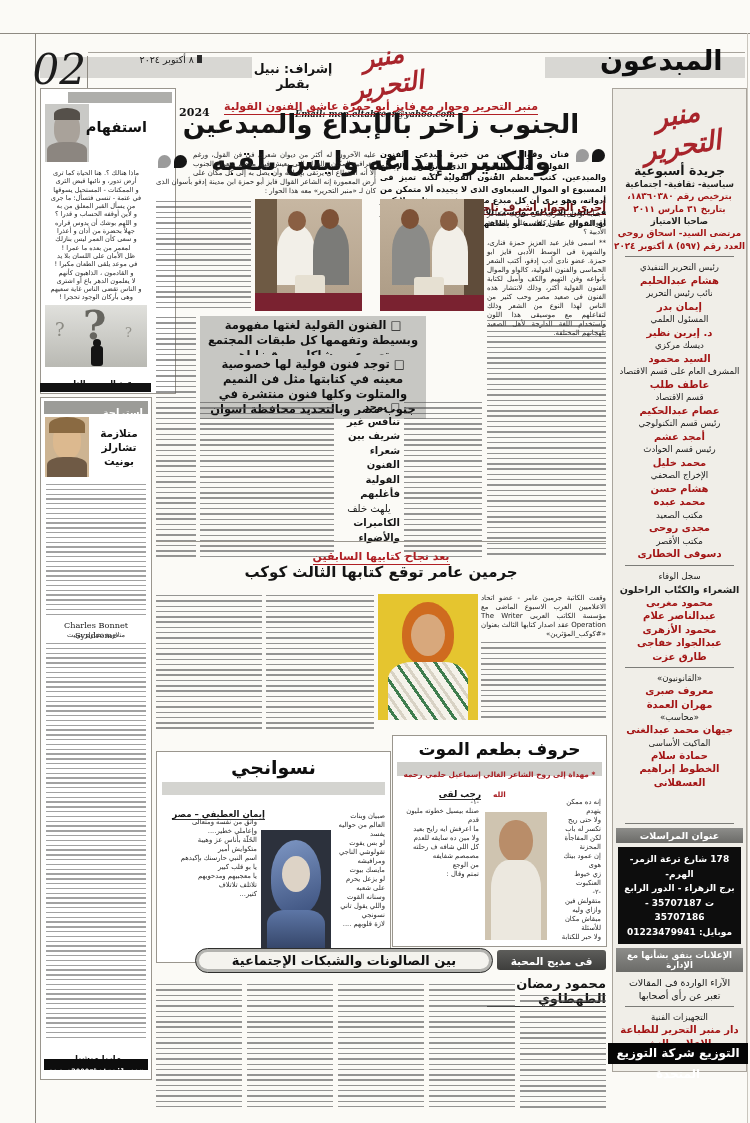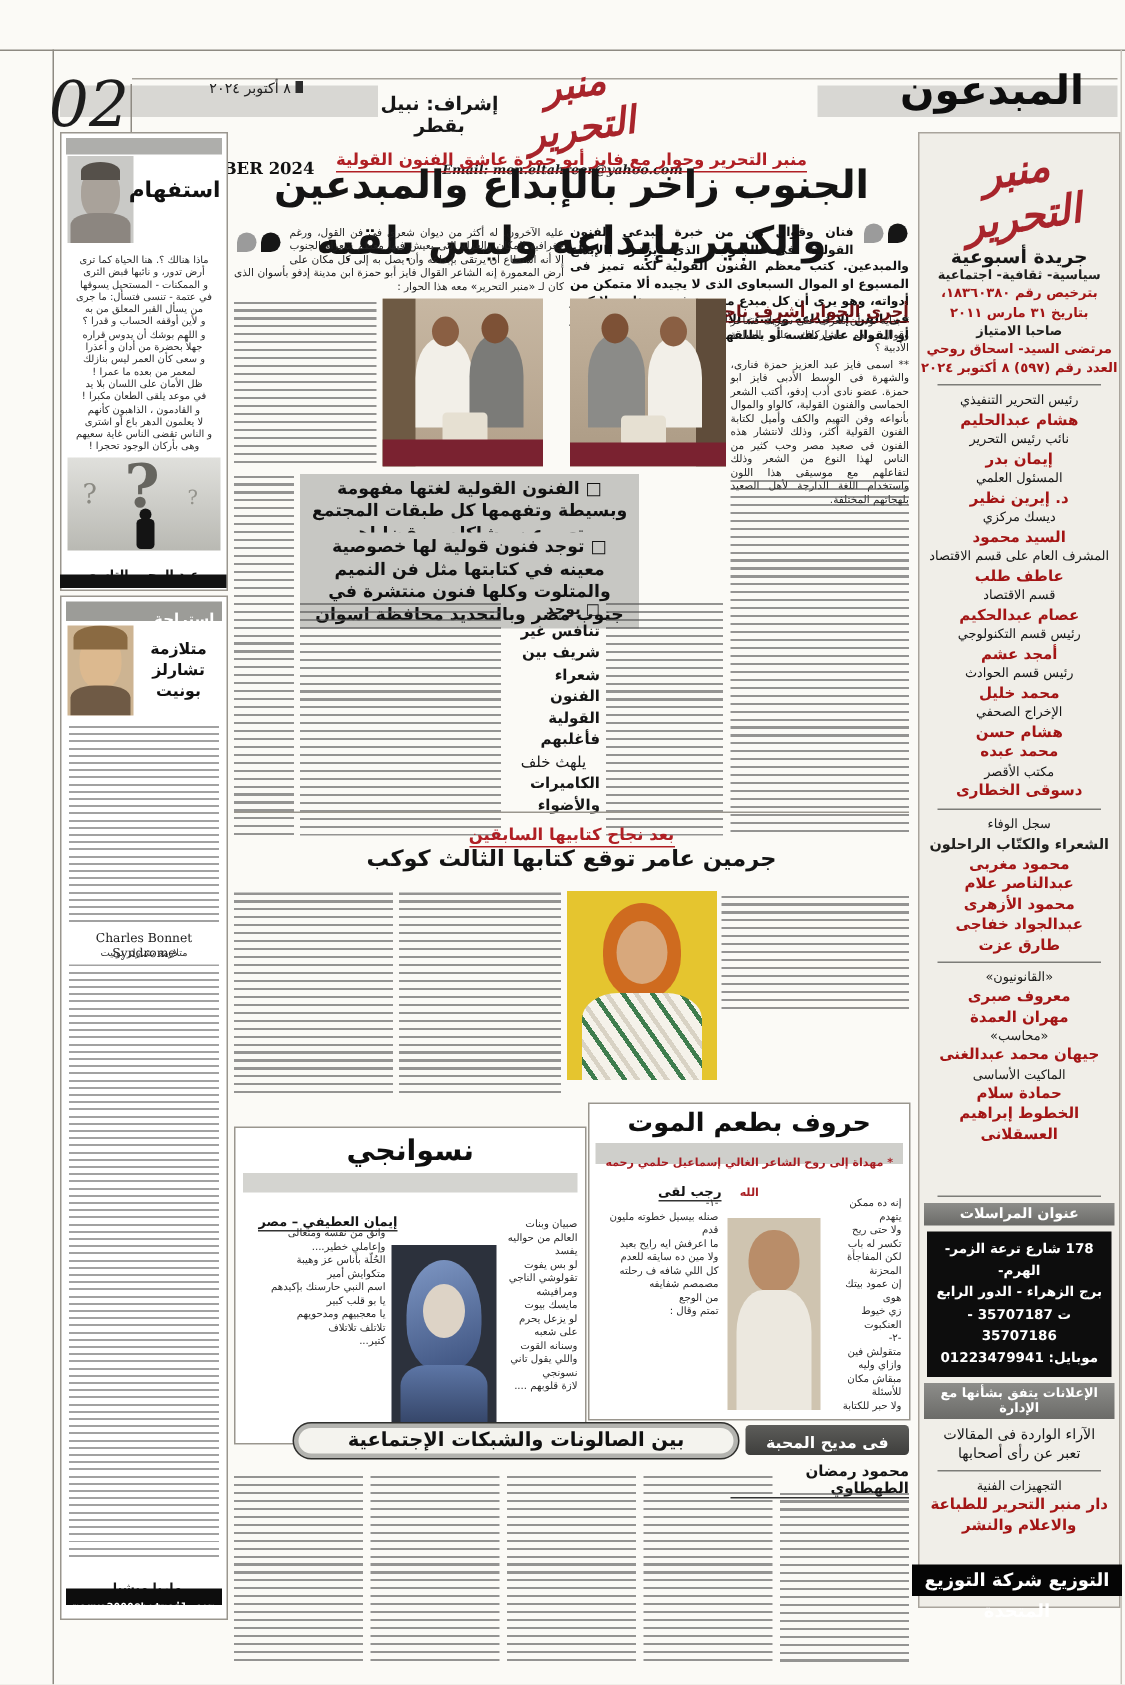--- a/index.html
+++ b/index.html
@@ -120,20 +120,24 @@
       </div>
         <div>
         <div class="r-role">الإخراج الصحفي</div>
         <div class="r-name">هشام حسن</div>
       </div>
         <div>
         <div class="r-role"></div>
         <div class="r-name">محمد عبده</div>
       </div>
         <div>
+        <div class="r-role">مكتب الصعيد</div>
+        <div class="r-name">مجدى روحى</div>
+      </div>
+        <div>
         <div class="r-role">مكتب الأقصر</div>
         <div class="r-name">دسوقى الخطارى</div>
       </div>
       </div>
     <hr class="r-hr">
     <div class="r-sm">سجل الوفاء</div>
     <div class="r-sm bold" style="font-size:9.6px;margin-top:2px;">الشعراء والكتّاب الراحلون</div>
     <div>
         <div class="r-name">محمود مغربى</div>
         <div class="r-name">عبدالناصر علام</div>
@@ -166,21 +170,21 @@
       <div>الآراء الواردة فى المقالات</div>
       <div>تعبر عن رأى أصحابها</div>
     </div>
     <hr class="r-hr">
     <div class="r-sm">التجهيزات الفنية</div>
     <div class="r-name">دار منبر التحرير للطباعة</div>
     <div class="r-name">والاعلام والنشر</div>
   </div>
   <div class="abs banner-black" style="left:608px;top:1043px;width:140px;height:21px;">التوزيع شركة التوزيع المتحدة</div>
 
-  <div class="abs lbox" style="left:40px;top:88px;width:110px;height:304px;" dir="rtl">
+  <div class="abs lbox" style="left:40px;top:88px;width:110px;height:304px;padding-left:24px;" dir="rtl">
     <div class="lband" style="margin:3px;"></div>
     <div class="photo" style="left:4px;top:15px;width:44px;height:58px;background:#c9c9c6;">
       <div style="position:absolute;left:9px;top:8px;width:26px;height:34px;border-radius:45%;background:#a9a29a;"></div>
       <div style="position:absolute;left:9px;top:4px;width:26px;height:12px;border-radius:50% 50% 0 0;background:#55504a;"></div>
       <div style="position:absolute;left:2px;top:38px;width:40px;height:20px;border-radius:40% 40% 0 0;background:#8c8680;"></div>
     </div>
     <div class="abs bold" style="left:50px;top:30px;width:56px;font-size:14.5px;color:#111;text-align:center;">استفهام</div>
     <div class="abs ctr" style="left:4px;top:80px;width:102px;">
         <div class="pline16">ماذا هنالك ؟. هنا الحياة كما ترى</div>
         <div class="pline16">أرض تدور، و نائبها قبض الثرى</div>
@@ -296,20 +300,21 @@
   <div class="abs ph" style="left:404px;top:402px;width:78px;height:155px;"></div>
   <div class="abs ph" style="left:487px;top:320px;width:119px;height:237px;"></div>
 
   <div class="abs" style="left:156px;top:541px;width:450px;height:1px;background:#9a968e;"></div>
   <div class="abs ctr" style="left:156px;top:545px;width:450px;">
     <span class="kicker">بعد نجاح كتابيها السابقين</span>
   </div>
   <div class="abs ctr headline" style="left:156px;top:556px;width:450px;font-size:15px;line-height:33px;">جرمين عامر توقع كتابها الثالث كوكب</div>
 
   <div class="abs" style="left:481px;top:594px;width:125px;" dir="rtl">
+    <div class="microtext">وقعت الكاتبة جرمين عامر - عضو اتحاد الاعلاميين العرب الاسبوع الماضى مع مؤسسة الكاتب العربى The Writer Operation عقد اصدار كتابها الثالث بعنوان «#كوكب_المؤثرين»</div>
     <div class="ph" style="height:78px;margin-top:3px;"></div>
   </div>
   <div class="photo" style="left:378px;top:594px;width:100px;height:126px;background:#e5c52f;">
     <div style="position:absolute;left:24px;top:8px;width:52px;height:64px;border-radius:50% 50% 45% 45%;background:#cf6b1f;"></div>
     <div style="position:absolute;left:33px;top:20px;width:34px;height:42px;border-radius:50%;background:#d8a87c;"></div>
     <div style="position:absolute;left:10px;top:68px;width:80px;height:58px;border-radius:30% 30% 0 0;background:repeating-linear-gradient(55deg,#f5f2ea 0 6px,#3f7d4e 6px 9px,#f5f2ea 9px 13px,#d8d2c4 13px 16px);"></div>
   </div>
   <div class="abs ph" style="left:266px;top:595px;width:108px;height:136px;"></div>
   <div class="abs ph" style="left:156px;top:595px;width:106px;height:136px;"></div>
 
@@ -382,21 +387,21 @@
         <div class="pline">متقولش فين وازاي وليه</div>
         <div class="pline">مبقاش مكان للأسئلة</div>
         <div class="pline">ولا حبر للكتابة</div>
       </div>
   </div>
 
   <div class="abs" style="left:497px;top:950px;width:109px;height:20px;background:linear-gradient(#5d5d5a,#3e3e3c);border-radius:3px;text-align:center;">
     <span style="color:#fff;font-weight:bold;font-size:10.5px;line-height:20px;">فى مديح المحبة</span>
   </div>
   <div class="abs" style="left:487px;top:976px;width:119px;text-align:right;" dir="rtl">
-    <span class="bylnB" style="font-size:10px;">محمود رمضان الطهطاوي</span>
+    <span class="bylnB" style="font-size:13px;">محمود رمضان الطهطاوي</span>
   </div>
   <div class="abs pill-out" style="left:195px;top:948px;width:290px;">
     <div class="pill-in">بين الصالونات والشبكات الإجتماعية</div>
   </div>
   <div class="abs ph" style="left:520px;top:995px;width:86px;height:116px;"></div>
   <div class="abs ph" style="left:429px;top:984px;width:86px;height:127px;"></div>
   <div class="abs ph" style="left:338px;top:984px;width:86px;height:127px;"></div>
   <div class="abs ph" style="left:247px;top:984px;width:86px;height:127px;"></div>
   <div class="abs ph" style="left:156px;top:984px;width:86px;height:127px;"></div>
 

